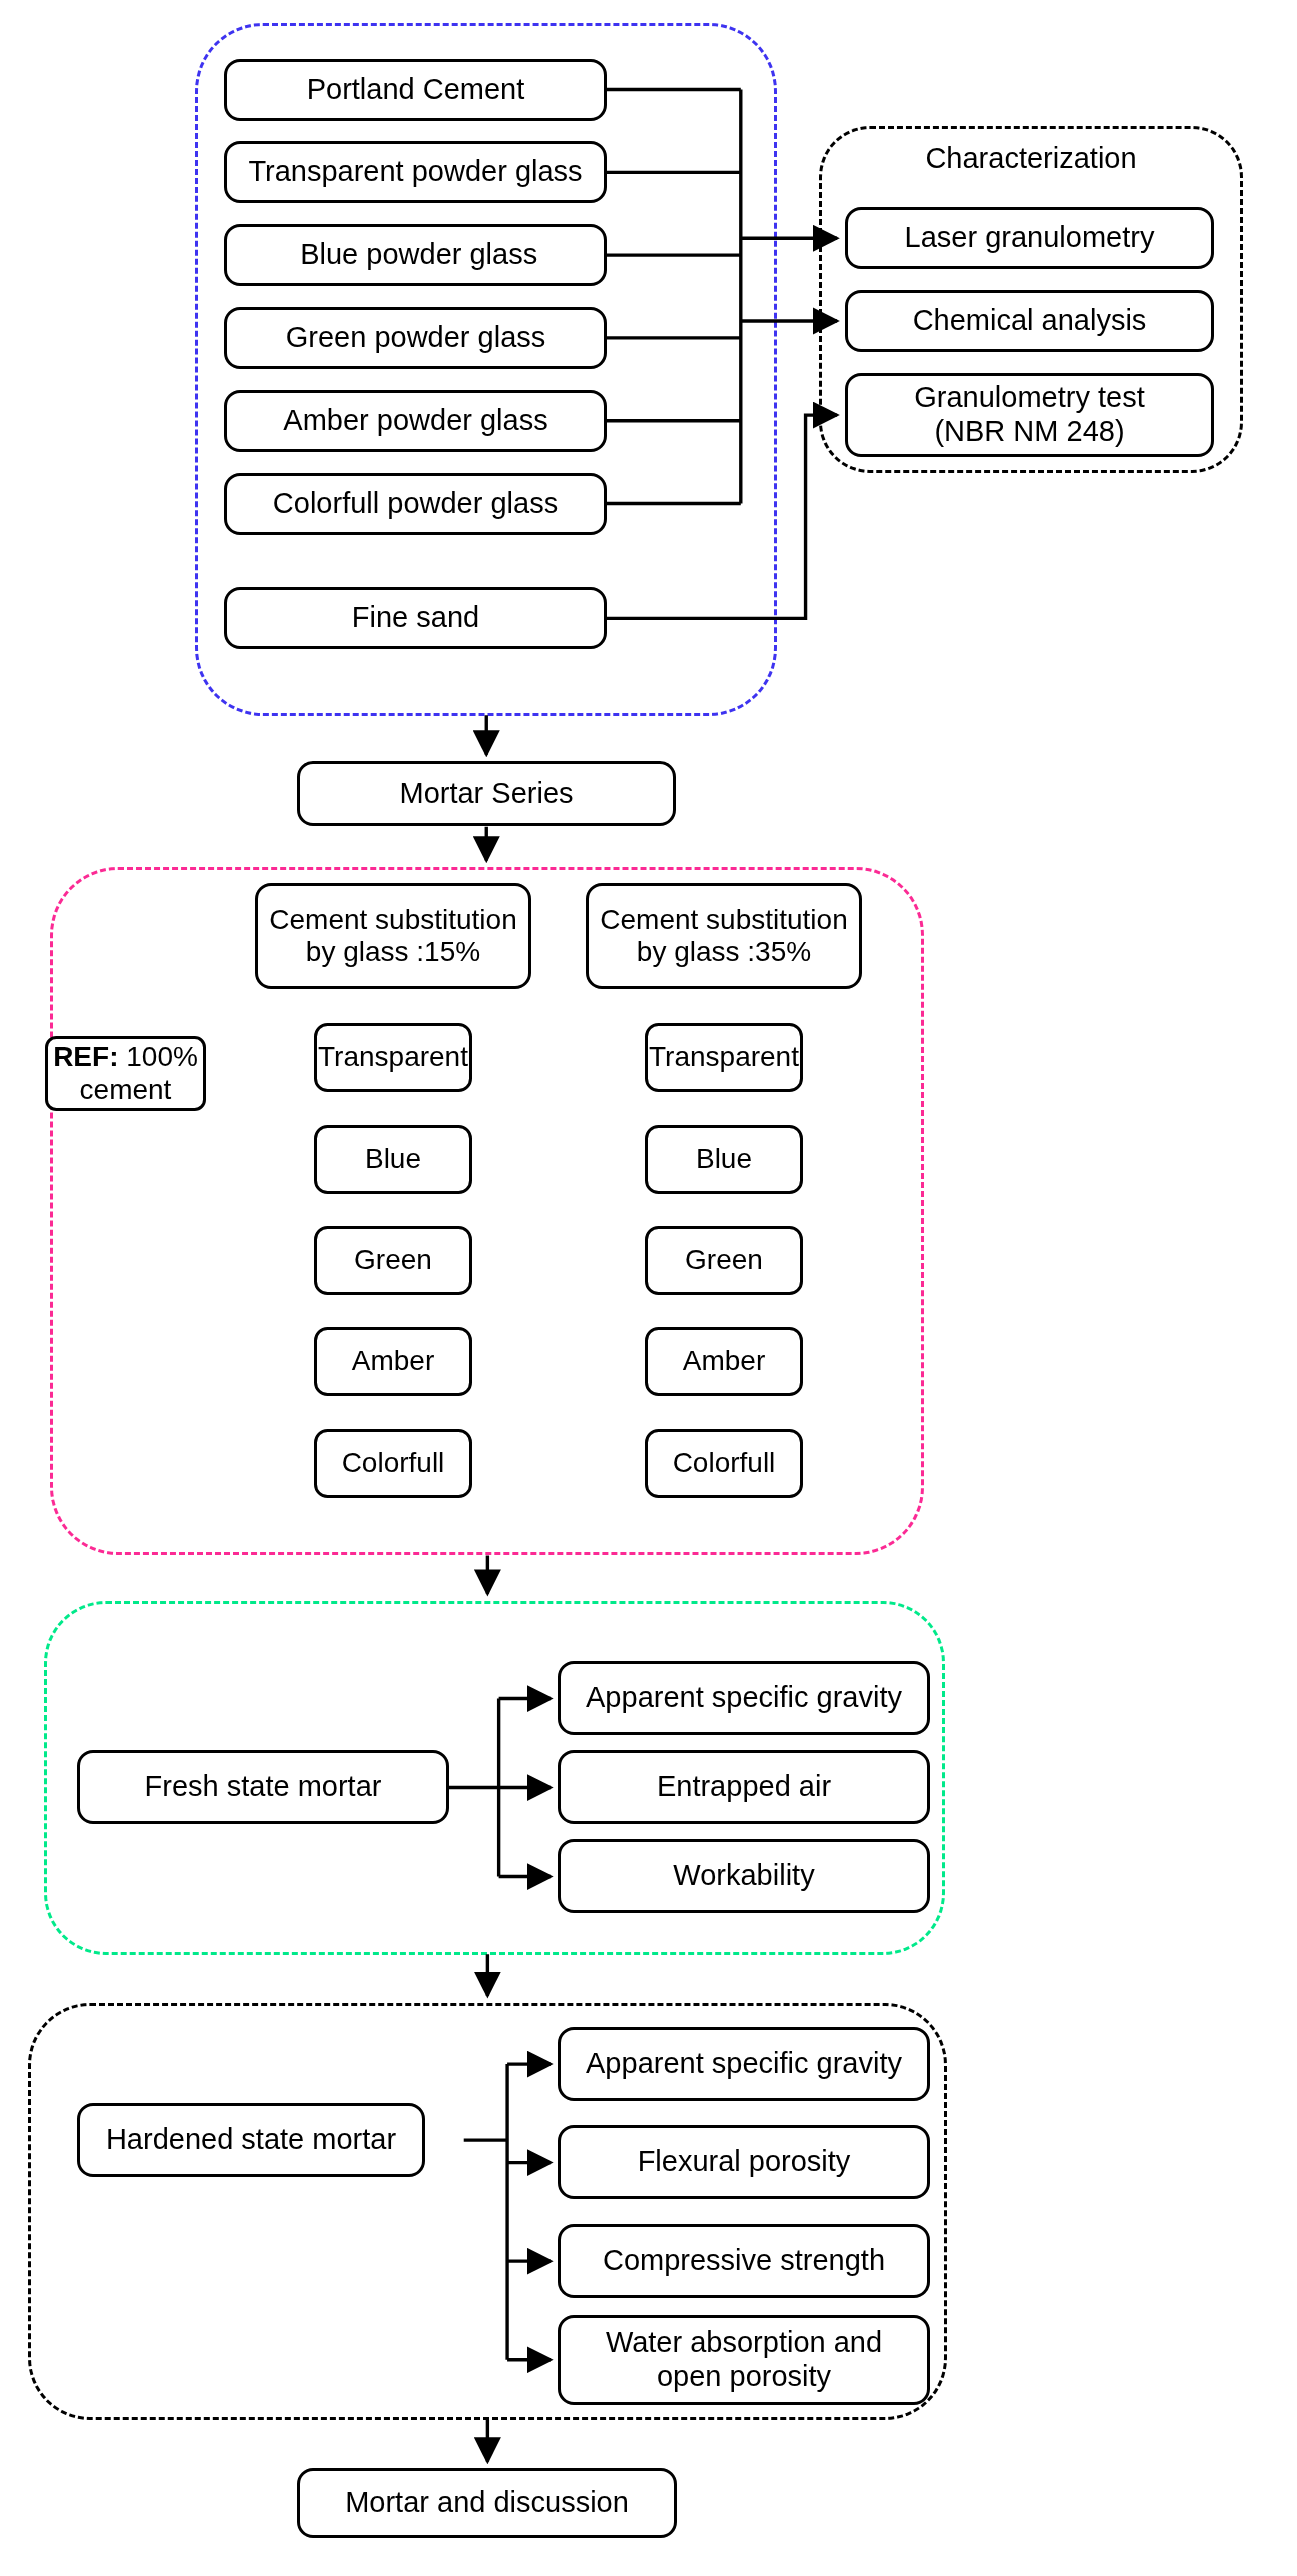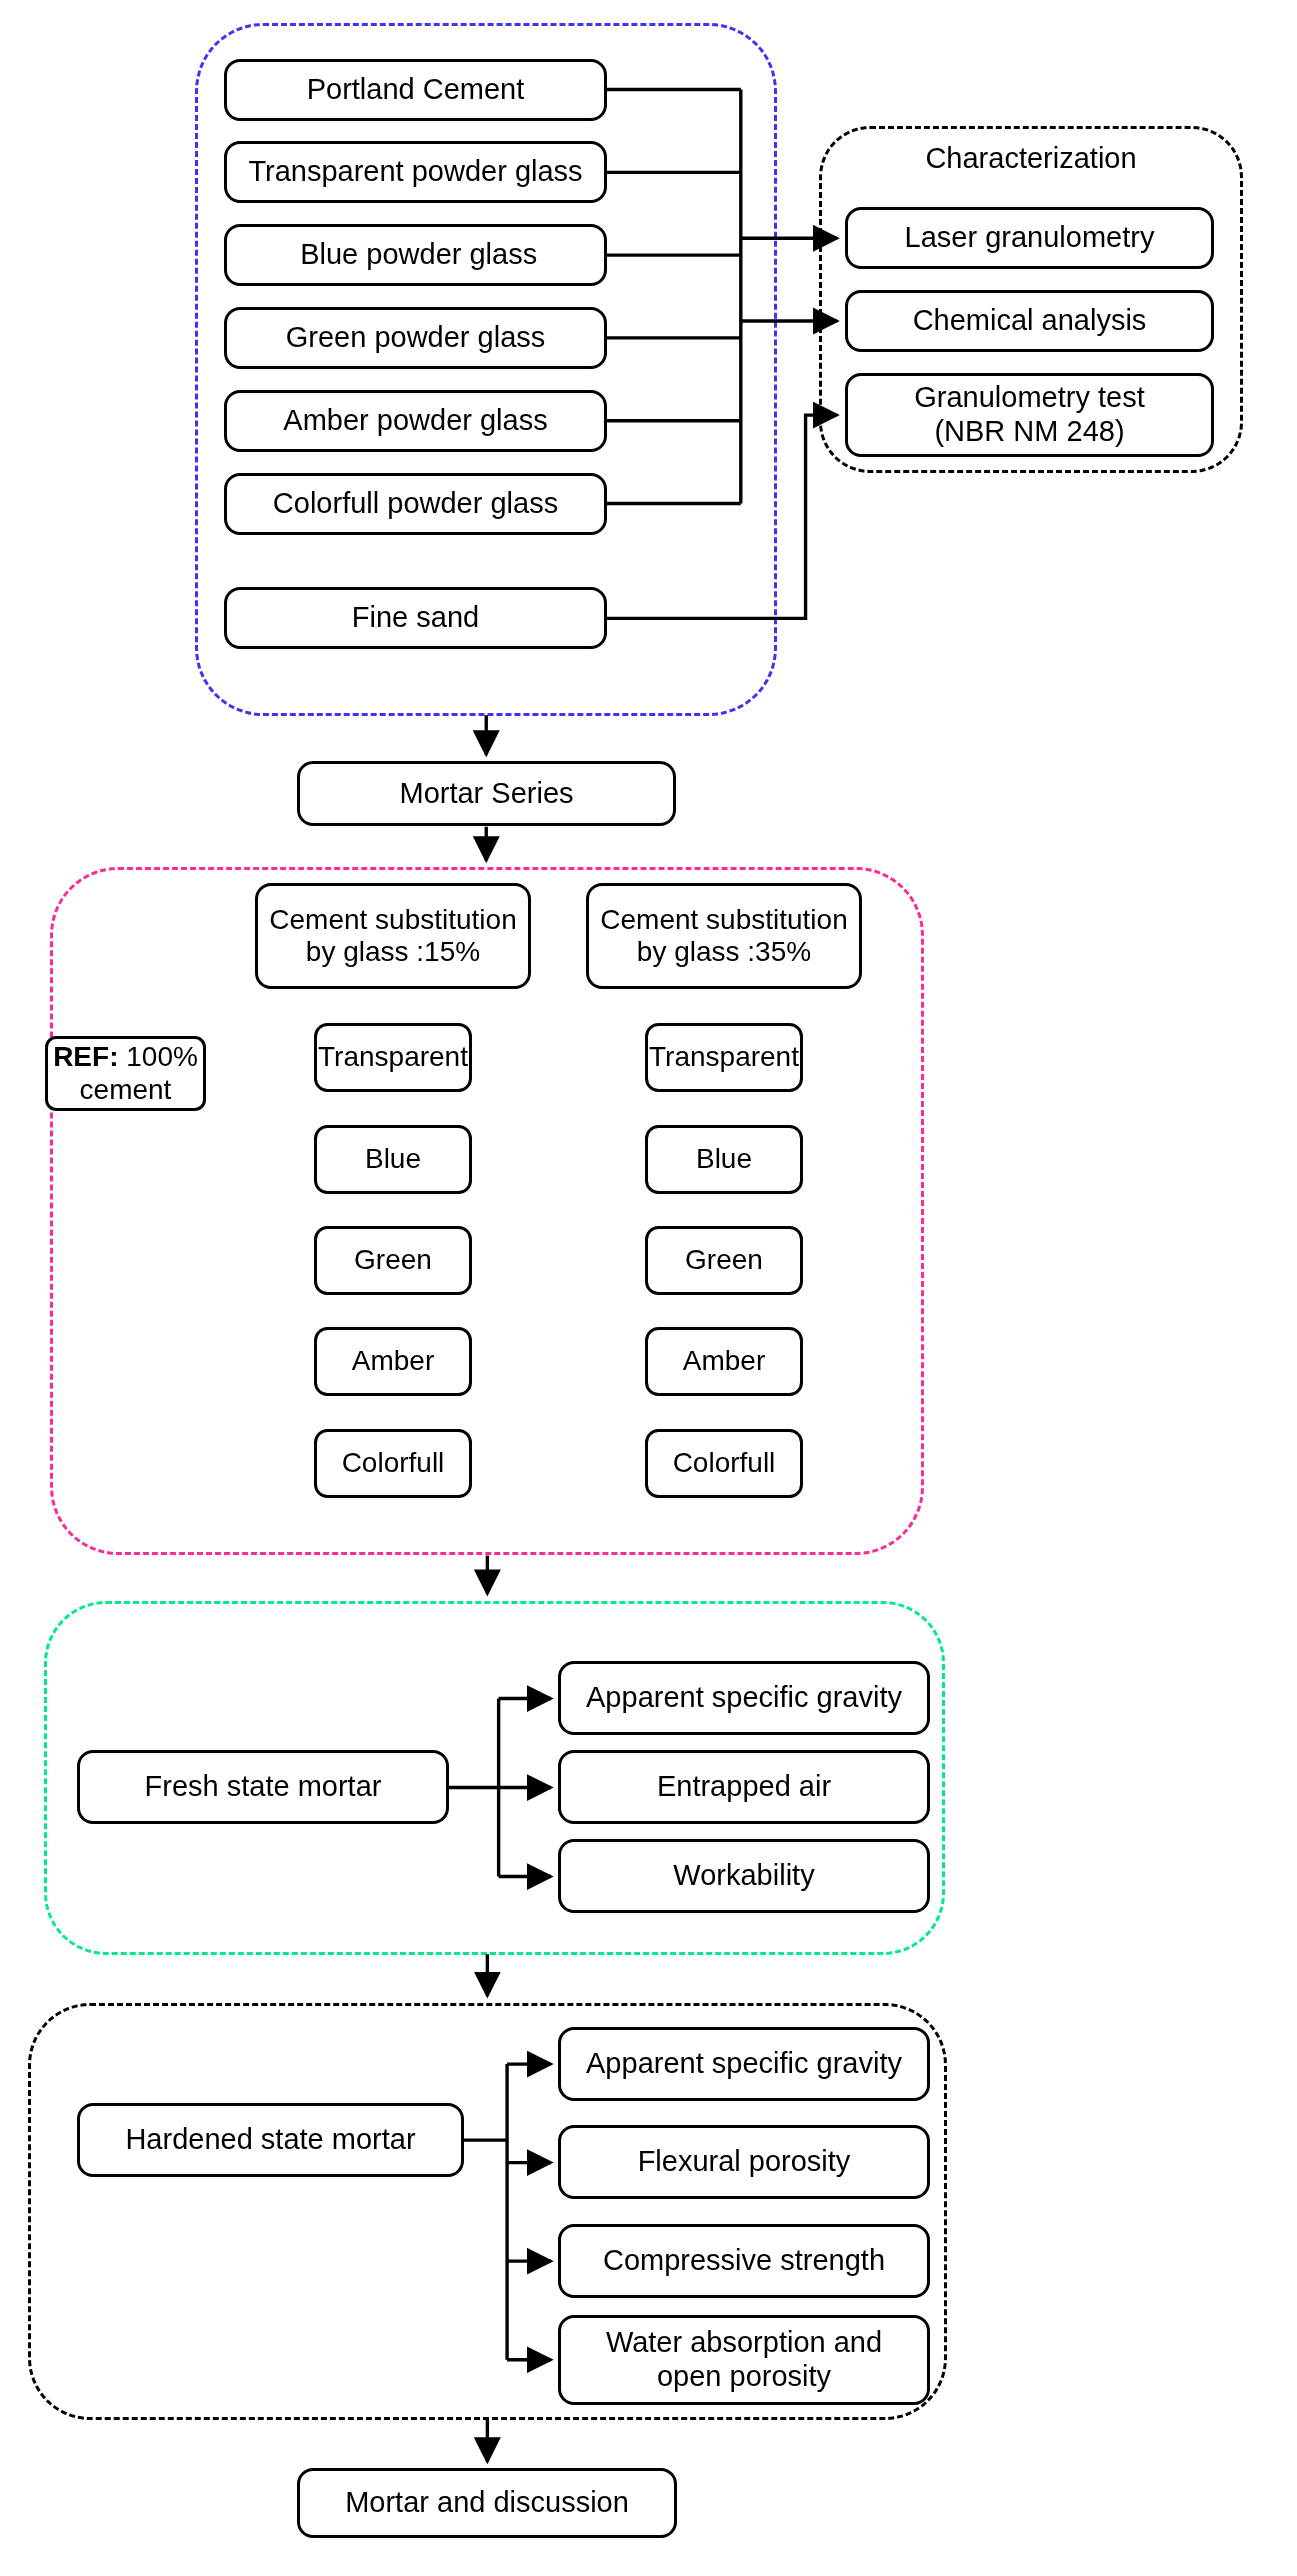--- a/index.html
+++ b/index.html
@@ -157,21 +157,21 @@
   <div class="box" style="left:558px;top:1661px;width:372px;height:74px;">
     <span>Apparent specific gravity</span>
     </div>
   <div class="box" style="left:558px;top:1750px;width:372px;height:74px;">
     <span>Entrapped air</span>
     </div>
   <div class="box" style="left:558px;top:1839px;width:372px;height:74px;align-items:center;">
     <span>Workability</span>
     </div>
 
-  <div class="box" style="left:77px;top:2103px;width:387px;height:74px;">
+  <div class="box" style="left:77px;top:2103px;width:348px;height:74px;">
     <span>Hardened state mortar</span>
     </div>
   <div class="box" style="left:558px;top:2027px;width:372px;height:74px;">
     <span>Apparent specific gravity</span>
     </div>
   <div class="box" style="left:558px;top:2125px;width:372px;height:74px;">
     <span>Flexural porosity</span>
     </div>
   <div class="box" style="left:558px;top:2224px;width:372px;height:74px;">
     <span>Compressive strength</span>

